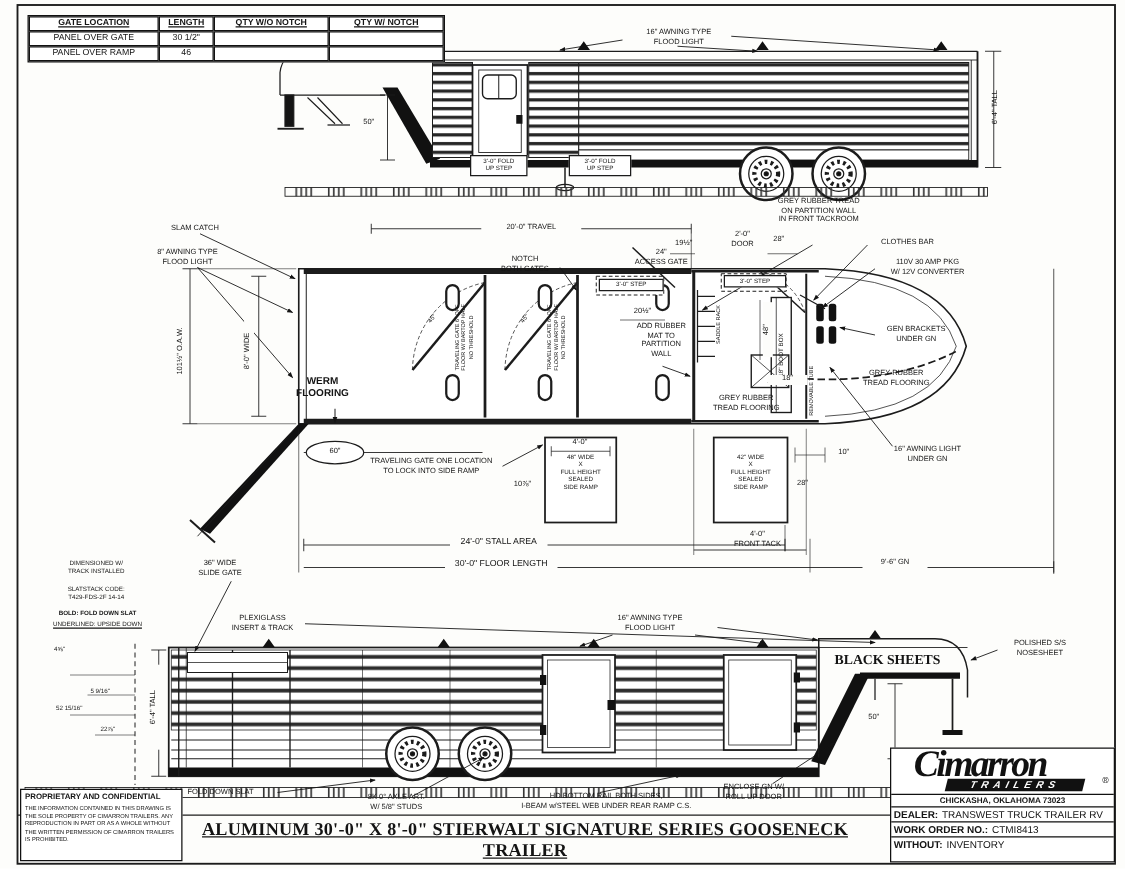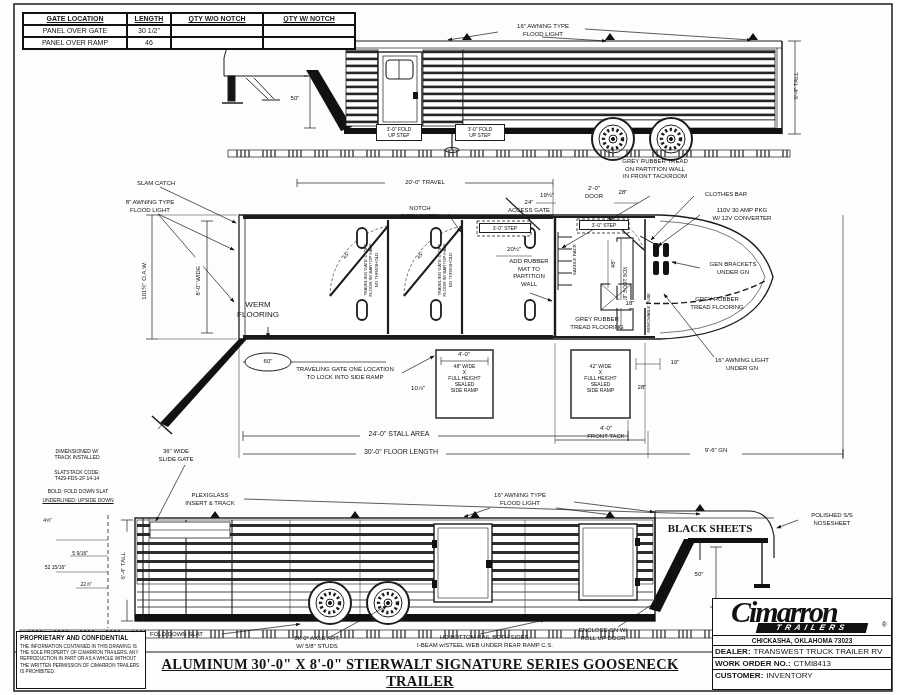--- a/index.html
+++ b/index.html
@@ -2,21 +2,21 @@
 <html><head>
 <meta charset="utf-8">
 <style>
   html,body{margin:0;padding:0;background:#fff;}
   #sheet{position:relative;width:900px;height:695px;background:#fdfdfb;overflow:hidden;
          font-family:"Liberation Sans",sans-serif;color:#141414;}
   svg{position:absolute;left:0;top:0;z-index:1;}
   .lbl{position:absolute;font:6px/1.25 "Liberation Sans",sans-serif;color:#141414;
        text-align:center;white-space:pre-line;z-index:3;letter-spacing:0;}
   .left{text-align:left}.right{text-align:right}
-  .b{font-weight:400}
+  .b{font-weight:700}
   .s5{font-size:5px;line-height:1.2}.s45{font-size:4.4px;line-height:1.2}
   .s7{font-size:7px}.s8{font-size:8px}
   .bg{background:#fdfdfb;padding:0 2px;}
   .vert{transform:rotate(-90deg);}
   .boxed{border:1px solid #1c1c1c;background:#fff;padding:1px 0;z-index:4;font-size:5px;line-height:1.25}
   .serifb{font-family:"Liberation Serif",serif;font-weight:700;}
   
   #gate-table{position:absolute;left:22px;top:12px;z-index:4;display:grid;
     grid-template-columns:104px 44px 92px 92px;border:1px solid #111;background:#fff;}
   #gate-table div{border:0.5px solid #111;font-size:7px;line-height:10px;height:10px;
@@ -448,21 +448,21 @@
   <div class="addr">CHICKASHA, OKLAHOMA 73023</div>
   <div class="row">
     <span class="lab">DEALER:</span>
     <span class="val">TRANSWEST TRUCK TRAILER RV</span>
   </div>
   <div class="row">
     <span class="lab">WORK ORDER NO.:</span>
     <span class="val">CTMI8413</span>
   </div>
   <div class="row">
-    <span class="lab">CUSTOMER:</span>
+    <span class="lab">WITHOUT:</span>
     <span class="val">INVENTORY</span>
   </div>
   <div class="daterow">
     <div class="cell c1">
       <span class="lab">DATE</span>
       <span class="val">4/17/2026</span>
     </div>
     <div class="cell">
       <span class="lab">DRAWN BY:</span>
       <span class="val">AJ</span>

